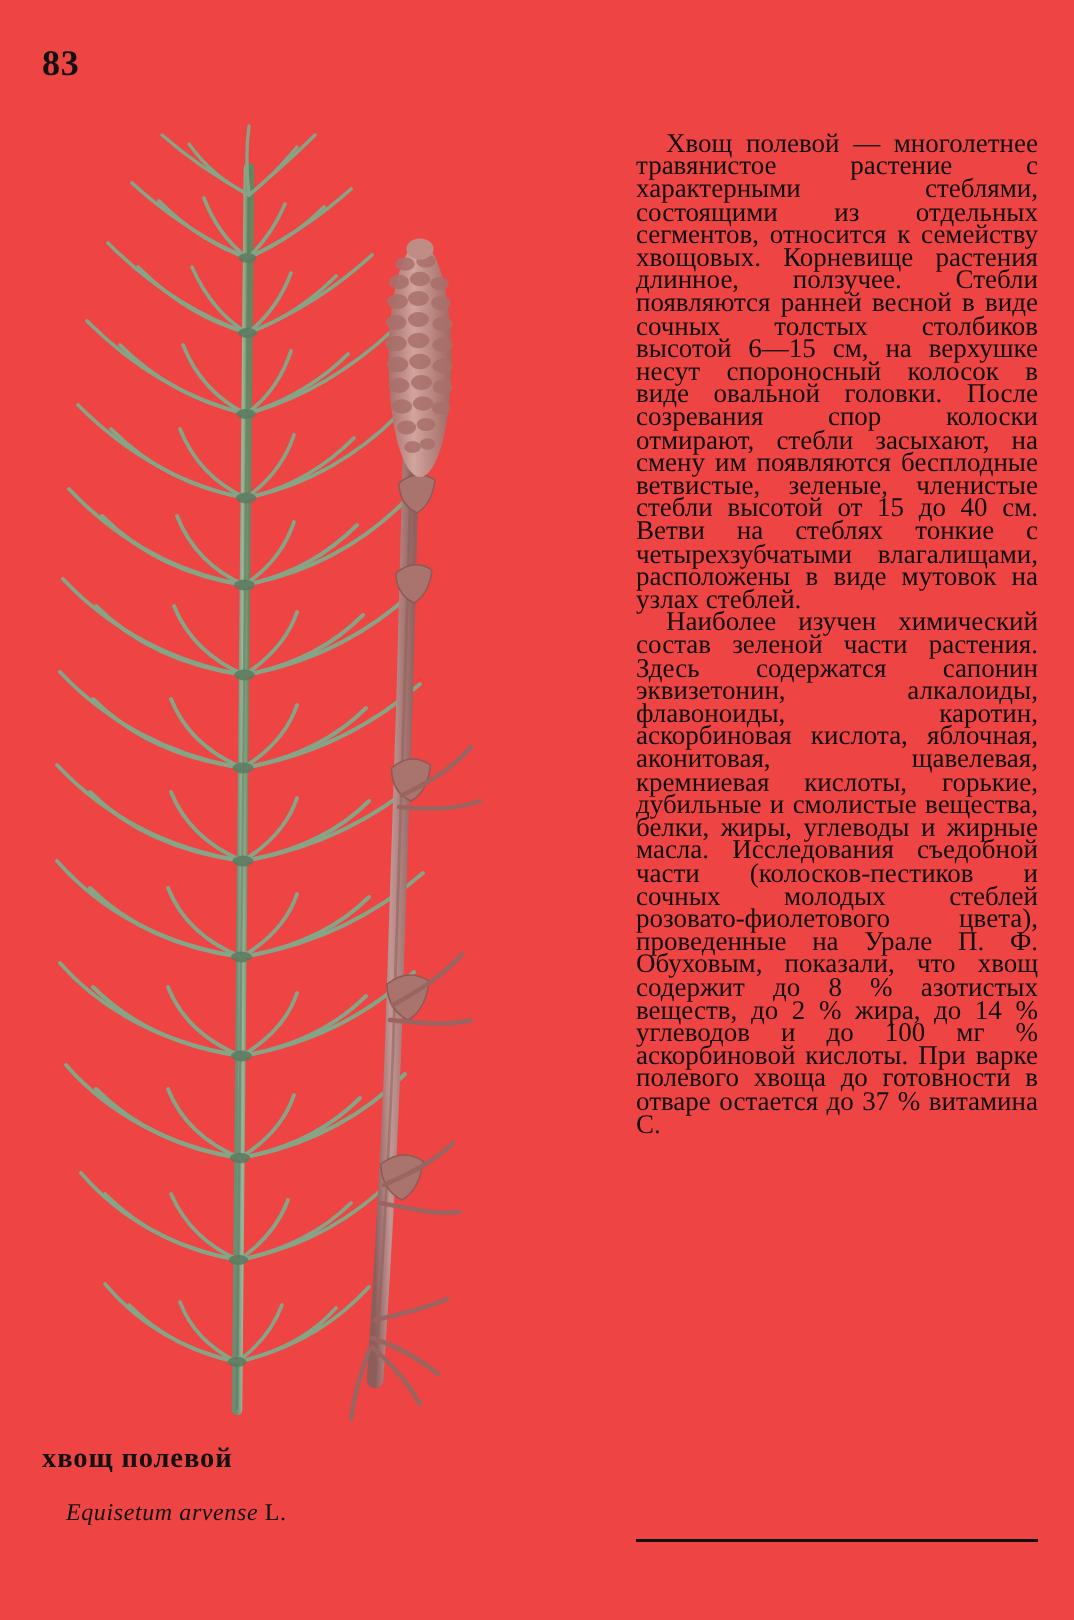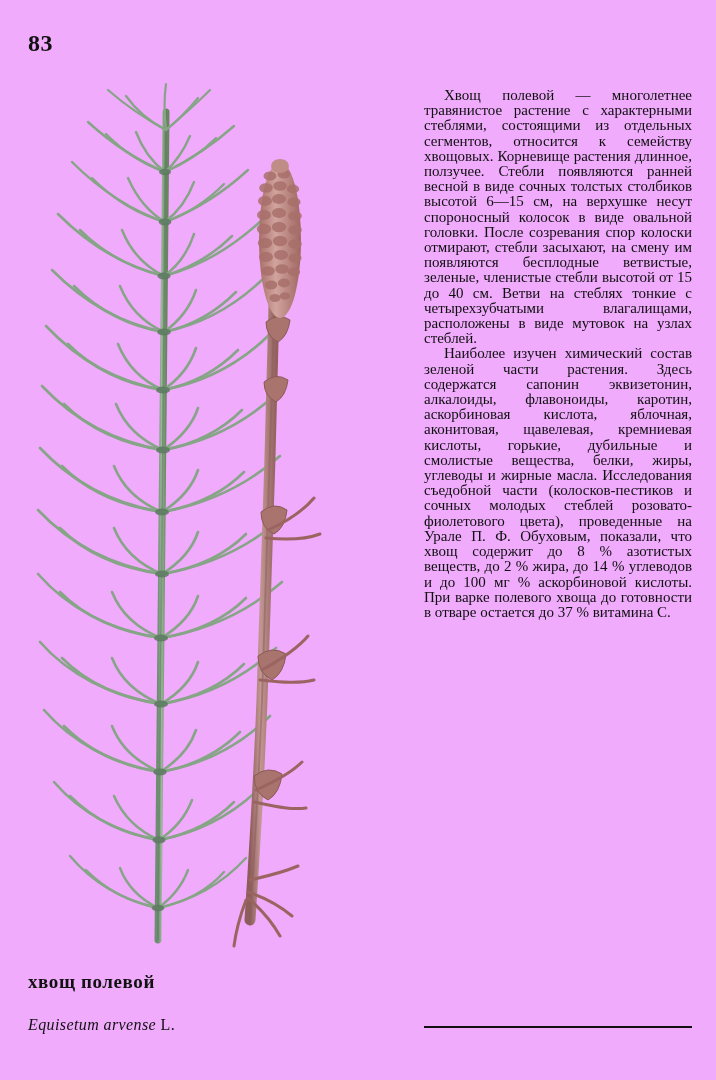--- a/index.html
+++ b/index.html
@@ -12,21 +12,21 @@
     height: 1080px;
     position: relative;
     font-family: "Liberation Serif", serif;
     color: #1a1a1a;
     overflow: hidden;
   }
 
   .page {
     position: absolute;
     inset: 0;
-    background: #f0abfc;
+    background: #ef4444;
   }
 
   
   .page-number {
     position: absolute;
     left: 28px;
     top: 30px;
     font-family: "Liberation Serif", serif;
     font-weight: bold;
     font-size: 24px;
@@ -44,21 +44,21 @@
   }
   .plate svg { display: block; }
 
   
   .text-column {
     position: absolute;
     left: 424px;
     top: 88px;
     width: 268px;
     font-family: "Liberation Serif", serif;
-    font-size: 15px;
+    font-size: 18px;
     line-height: 15.2px;
     text-align: justify;
     text-justify: inter-word;
     color: #0f0f0f;
     hyphens: manual;
   }
   .text-column p {
     margin: 0;
     text-indent: 20px;
   }
@@ -69,29 +69,29 @@
     left: 28px;
     bottom: 46px;
     width: 360px;
   }
   .caption .common-name {
     font-family: "Liberation Serif", serif;
     font-weight: bold;
     font-size: 19px;
     letter-spacing: 0.6px;
     color: #111;
-    margin: 0 0 23px 0;
+    margin: 0 0 13px 0;
   }
   .caption .latin-name {
     font-family: "Liberation Serif", serif;
     font-style: italic;
     font-size: 16px;
     letter-spacing: 0.4px;
     color: #111;
-    margin: 0;
+    margin: 16px;
   }
   .caption .latin-name .authority {
     font-style: normal;
   }
 
   .rule {
     position: absolute;
     left: 424px;
     bottom: 52px;
     width: 268px;

